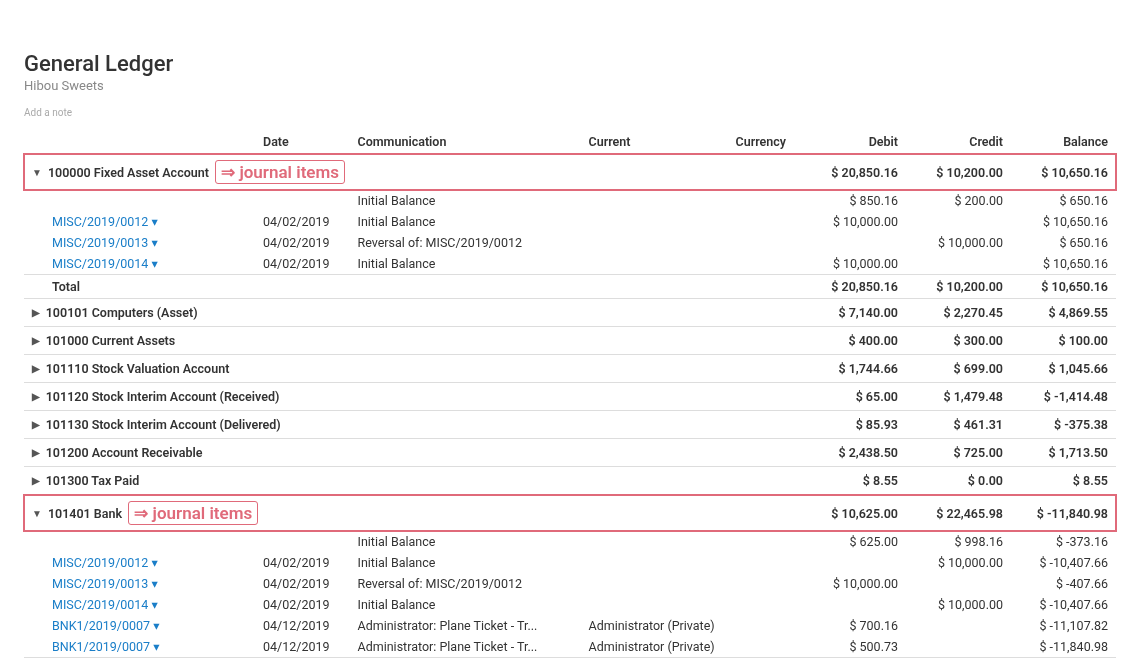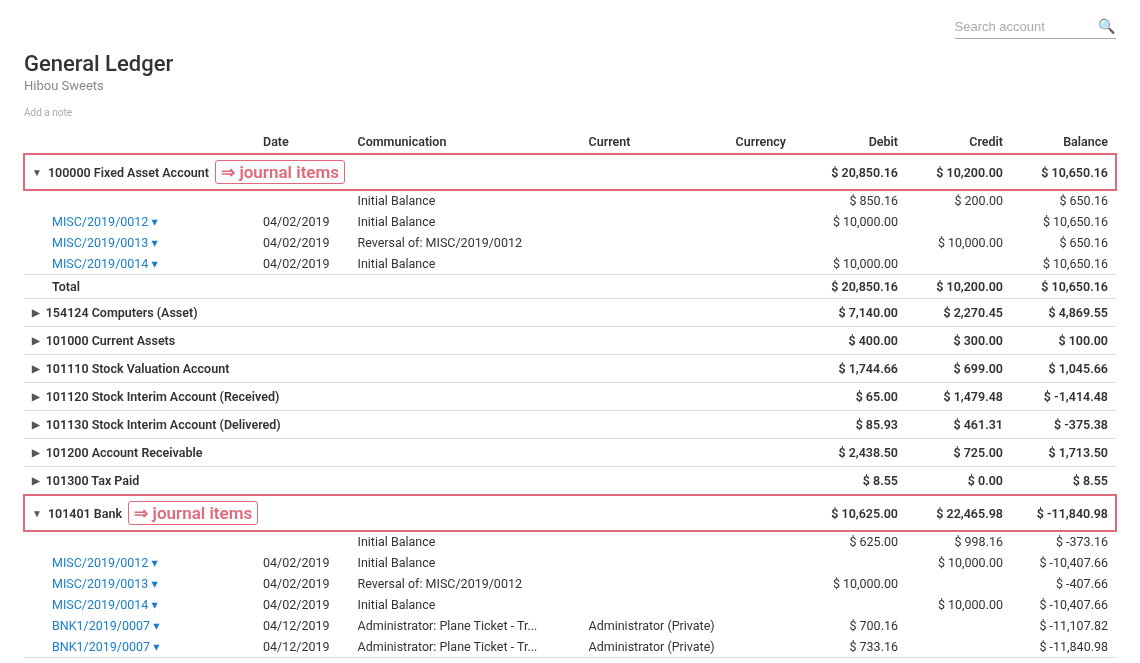--- a/index.html
+++ b/index.html
@@ -116,24 +116,20 @@
     .indent { padding-left: 28px !important; }
     td.num { text-align: right; white-space: nowrap; }
   </style>
 </head>
 <body>
 
 <div class="header">
   <div class="title-block">
     <h1>General Ledger</h1>
     <div class="subtitle">Hibou Sweets</div>
-  </div>
-  <div class="search-box">
-    <input type="text" placeholder="Search account" style="">
-    <span class="search-icon">🔍</span>
   </div>
 </div>
 
 <div class="add-note">Add a note</div>
 
 <div class="table-wrap">
   <table>
     <thead>
       <tr>
         <th class="left" style="width:220px;"></th>
@@ -202,21 +198,21 @@
         <tr class="total-row">
           <td colspan="5" style="padding-left: 28px;">Total</td>
           <td class="num">$ 20,850.16</td>
           <td class="num">$ 10,200.00</td>
           <td class="num">$ 10,650.16</td>
         </tr>
         <tr class="account-header">
           <td colspan="5">
             <div class="account-label">
               <span class="toggle-icon">▶</span>
-              <span>154124 Computers (Asset)</span>
+              <span>100101 Computers (Asset)</span>
             </div>
           </td>
           <td class="num">$ 7,140.00</td>
           <td class="num">$ 2,270.45</td>
           <td class="num">$ 4,869.55</td>
         </tr>
         <tr class="account-header">
           <td colspan="5">
             <div class="account-label">
               <span class="toggle-icon">▶</span>
@@ -343,21 +339,21 @@
           <td class="num">$ 700.16</td>
           <td class="num"></td>
           <td class="num">$ -11,107.82</td>
         </tr>
         <tr class="data-row">
           <td class="link-cell indent"><a>BNK1/2019/0007 ▾</a></td>
           <td>04/12/2019</td>
           <td>Administrator: Plane Ticket - Tr...</td>
           <td>Administrator (Private)</td>
           <td></td>
-          <td class="num">$ 733.16</td>
+          <td class="num">$ 500.73</td>
           <td class="num"></td>
           <td class="num">$ -11,840.98</td>
         </tr>
         <tr class="total-row">
           <td colspan="5" style="padding-left: 28px;">Total</td>
           <td class="num">$ 10,625.00</td>
           <td class="num">$ 22,465.98</td>
           <td class="num">$ -11,840.98</td>
         </tr>
       </tbody>

